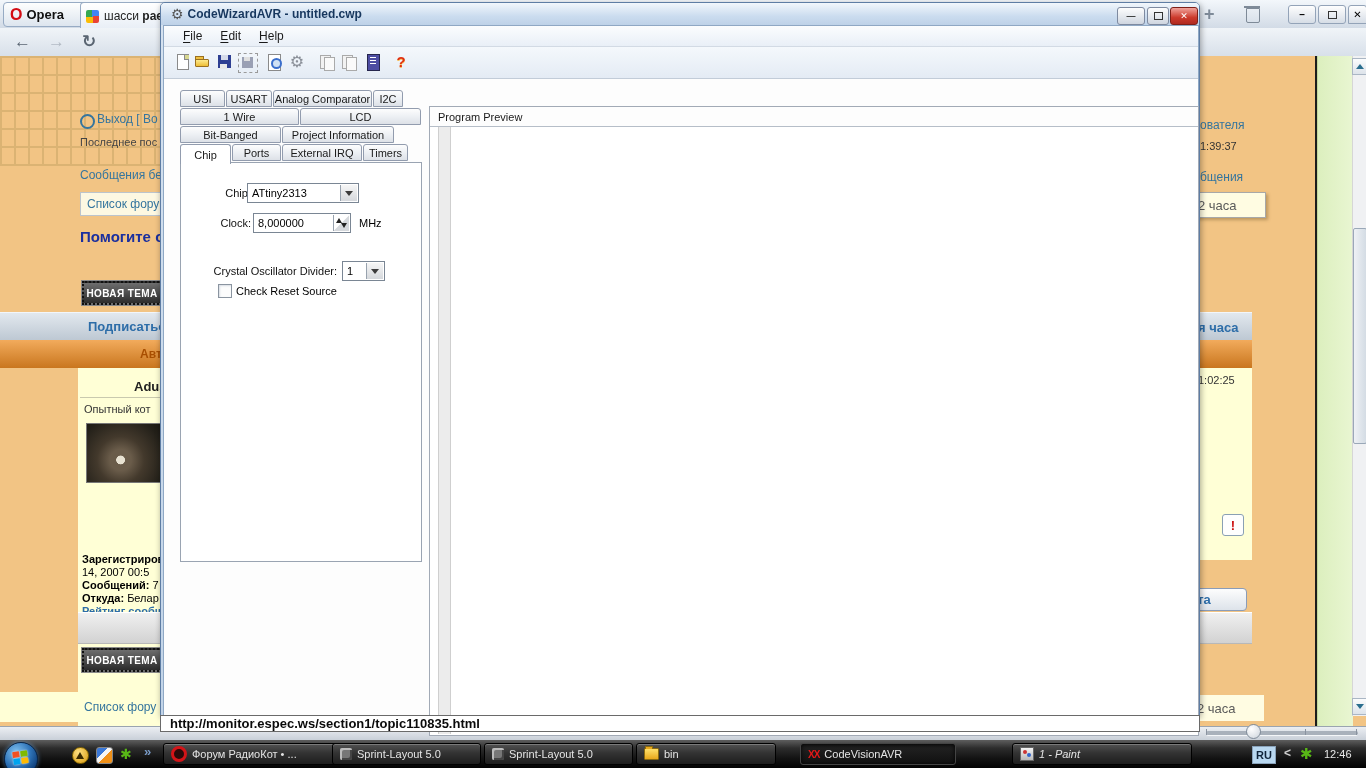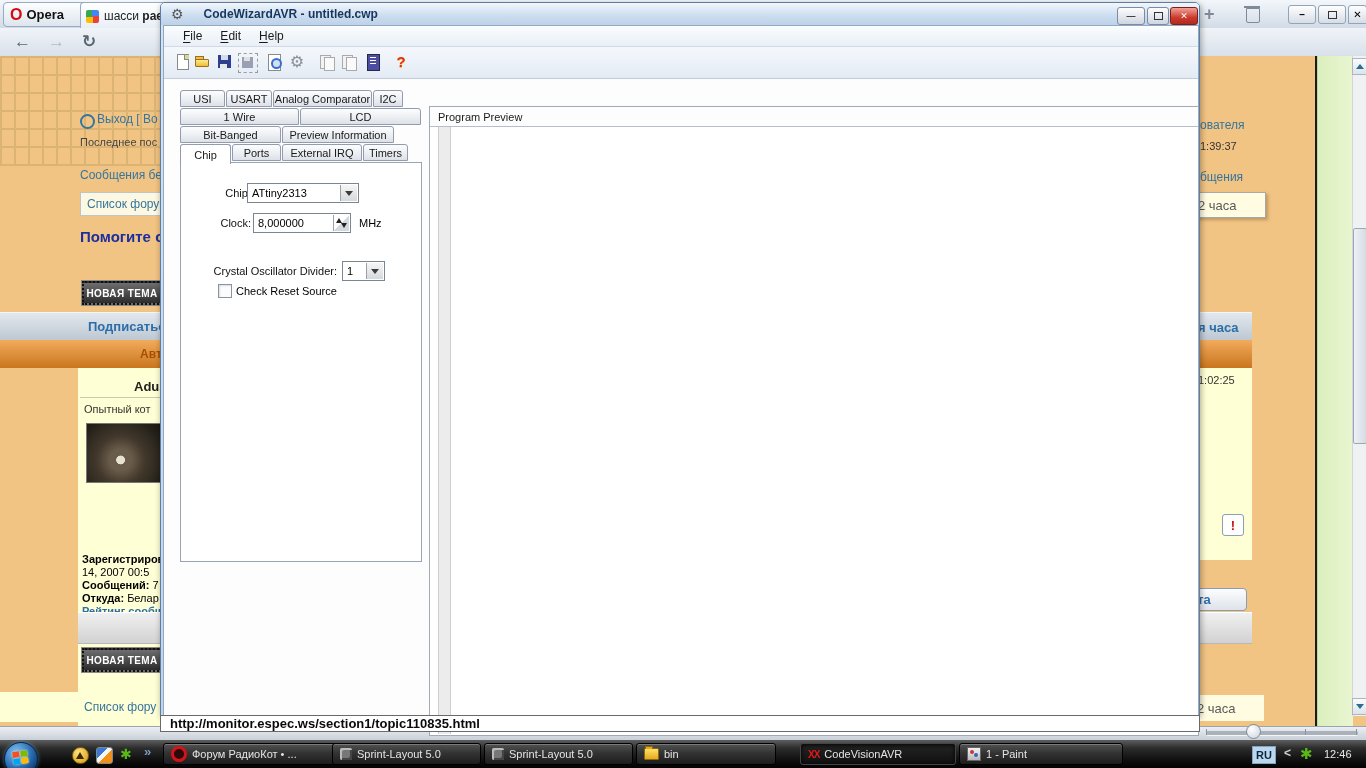--- a/index.html
+++ b/index.html
@@ -303,21 +303,21 @@
   <span class="abs zoomtri">▲</span>
   <div class="abs ztrack"></div>
   <span class="abs ztick" style="left:1206px;"></span>
   <span class="abs ztick" style="left:1305px;"></span>
   <span class="abs ztick" style="left:1356px;"></span>
   <div class="abs zknob"></div>
 
   <div id="cw" class="abs">
     <div id="cw-title" class="abs">
       <span style="margin-left:10px;color:#555;font-size:14px;">⚙</span>
-      <span class="t" style="margin-left:20px;">CodeWizardAVR - untitled.cwp</span>
+      <span class="t" style="margin-left:4px;">CodeWizardAVR - untitled.cwp</span>
       <div class="abs cwbtn" style="left:956px;width:26px;">—</div>
       <div class="abs cwbtn" style="left:986px;width:20px;">
           <span class="maxglyph"></span>
         </div>
       <div class="abs cwbtn close" style="left:1009px;width:26px;">✕</div>
     </div>
 
     <div id="cw-inner" class="abs">
       <div id="cw-menubar" class="abs">
         <span class="menuitem"><u>F</u><span>ile</span></span>
@@ -343,21 +343,21 @@
         <div class="cwtab" style="width:46px;">USART</div>
         <div class="cwtab" style="width:99px;">Analog Comparator</div>
         <div class="cwtab" style="width:30px;">I2C</div>
       </div>
       <div class="cwrow" style="left:16px;top:82px;">
         <div class="cwtab" style="width:119px;">1 Wire</div>
         <div class="cwtab" style="width:121px;">LCD</div>
       </div>
       <div class="cwrow" style="left:16px;top:100px;">
         <div class="cwtab" style="width:101px;">Bit-Banged</div>
-        <div class="cwtab" style="width:112px;">Preview Information</div>
+        <div class="cwtab" style="width:112px;">Project Information</div>
       </div>
       <div class="cwrow" style="left:16px;top:118px;">
         <div class="cwtab active" style="width:51px;">Chip</div>
         <div class="cwtab" style="width:49px;">Ports</div>
         <div class="cwtab" style="width:80px;">External IRQ</div>
         <div class="cwtab" style="width:45px;">Timers</div>
       </div>
 
       <div id="chip-pagebox" class="abs">
         <span class="abs flabel" style="left:8px;top:24px;width:62px;">Chip:</span>
@@ -423,21 +423,21 @@
     <span>Sprint-Layout 5.0</span>
   </div>
   <div class="tbtn" style="left:636px;width:140px;">
     <span class="ti ti-folder"></span>
     <span>bin</span>
   </div>
   <div class="tbtn active" style="left:800px;width:156px;">
     <span class="ti ti-cv">XX</span>
     <span>CodeVisionAVR</span>
   </div>
-  <div class="tbtn" style="left:959px;width:164px;">
+  <div class="tbtn" style="left:1012px;width:180px;font-style:italic;">
     <span class="ti ti-paint"></span>
     <span>1 - Paint</span>
   </div>
 
   <div class="abs trayRU">RU</div>
   <span class="abs trayChev">&lt;</span>
   <span class="abs trayFlower">✱</span>
   <span class="abs trayClock">12:46</span>
 
 </div>

